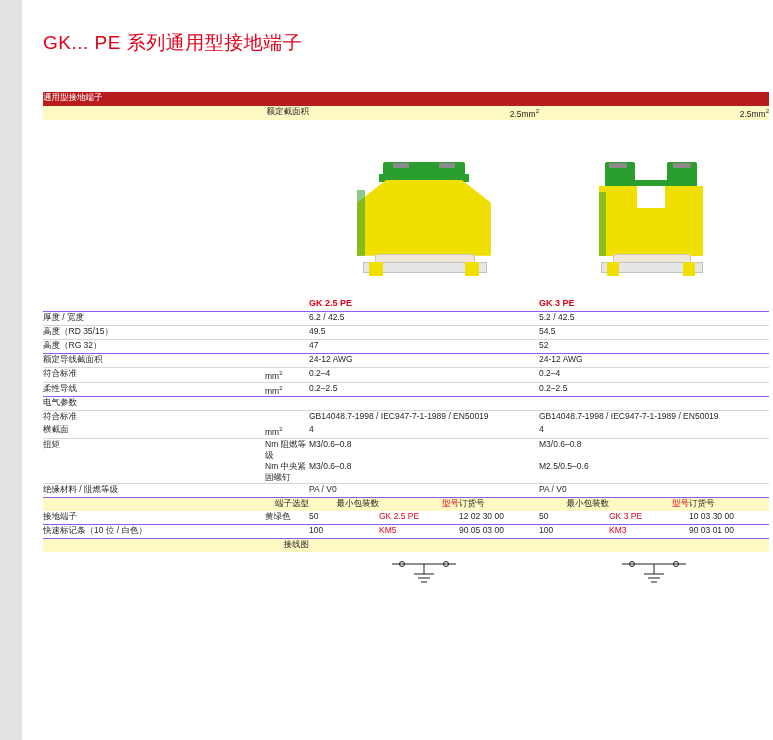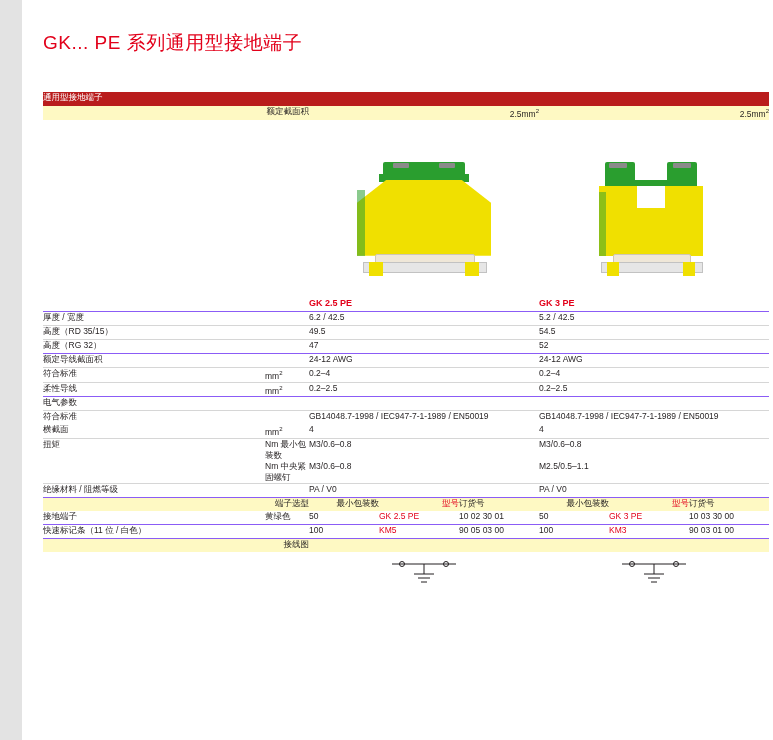--- a/index.html
+++ b/index.html
@@ -257,29 +257,29 @@
         <td class="cell">GB14048.7-1998 / IEC947-7-1-1989 / EN50019</td>
       </tr>
       <tr class="thinline">
         <td class="cell indent">横截面</td>
         <td class="cell"><span>mm</span><span class="sup">2</span></td>
         <td class="cell">4</td>
         <td class="cell">4</td>
       </tr>
       <tr>
         <td class="cell indent">扭矩</td>
-        <td class="cell">Nm 最小包装数</td>
+        <td class="cell">Nm 阻燃等级</td>
         <td class="cell">M3/0.6–0.8</td>
         <td class="cell">M3/0.6–0.8</td>
       </tr>
       <tr class="thinline">
         <td class="cell indent"></td>
         <td class="cell">Nm 中央紧固螺钉</td>
         <td class="cell">M3/0.6–0.8</td>
-        <td class="cell">M2.5/0.5–1.1</td>
+        <td class="cell">M2.5/0.5–0.6</td>
       </tr>
       <tr class="rowline">
         <td class="cell indent">绝缘材料 / 阻燃等级</td>
         <td class="cell"></td>
         <td class="cell">PA / V0</td>
         <td class="cell">PA / V0</td>
       </tr>
 
       <tr class="grey-row">
         <td class="cell sec-head" colspan="2">端子选型</td>
@@ -299,35 +299,35 @@
         </td>
       </tr>
 
       <tr class="rowline">
         <td class="cell">接地端子</td>
         <td class="cell">黄绿色</td>
         <td class="cell">
           <div style="display:flex;">
             <span style="width:70px;">50</span>
             <span style="width:80px; color:#e2001a;">GK 2.5 PE</span>
-            <span>10 02 30 01</span>
+            <span>12 02 30 00</span>
           </div>
         </td>
         <td class="cell">
           <div style="display:flex;">
             <span style="width:70px;">50</span>
             <span style="width:80px; color:#e2001a;">GK 3 PE</span>
             <span>10 03 30 00</span>
           </div>
         </td>
       </tr>
 
 
       <tr class="rowline">
-        <td class="cell">快速标记条（11 位 / 白色）</td>
+        <td class="cell">快速标记条（10 位 / 白色）</td>
         <td class="cell"></td>
         <td class="cell">
           <div style="display:flex;">
             <span style="width:70px;">100</span>
             <span style="width:80px; color:#e2001a;">KM5</span>
             <span>90 05 03 00</span>
           </div>
         </td>
         <td class="cell">
           <div style="display:flex;">

